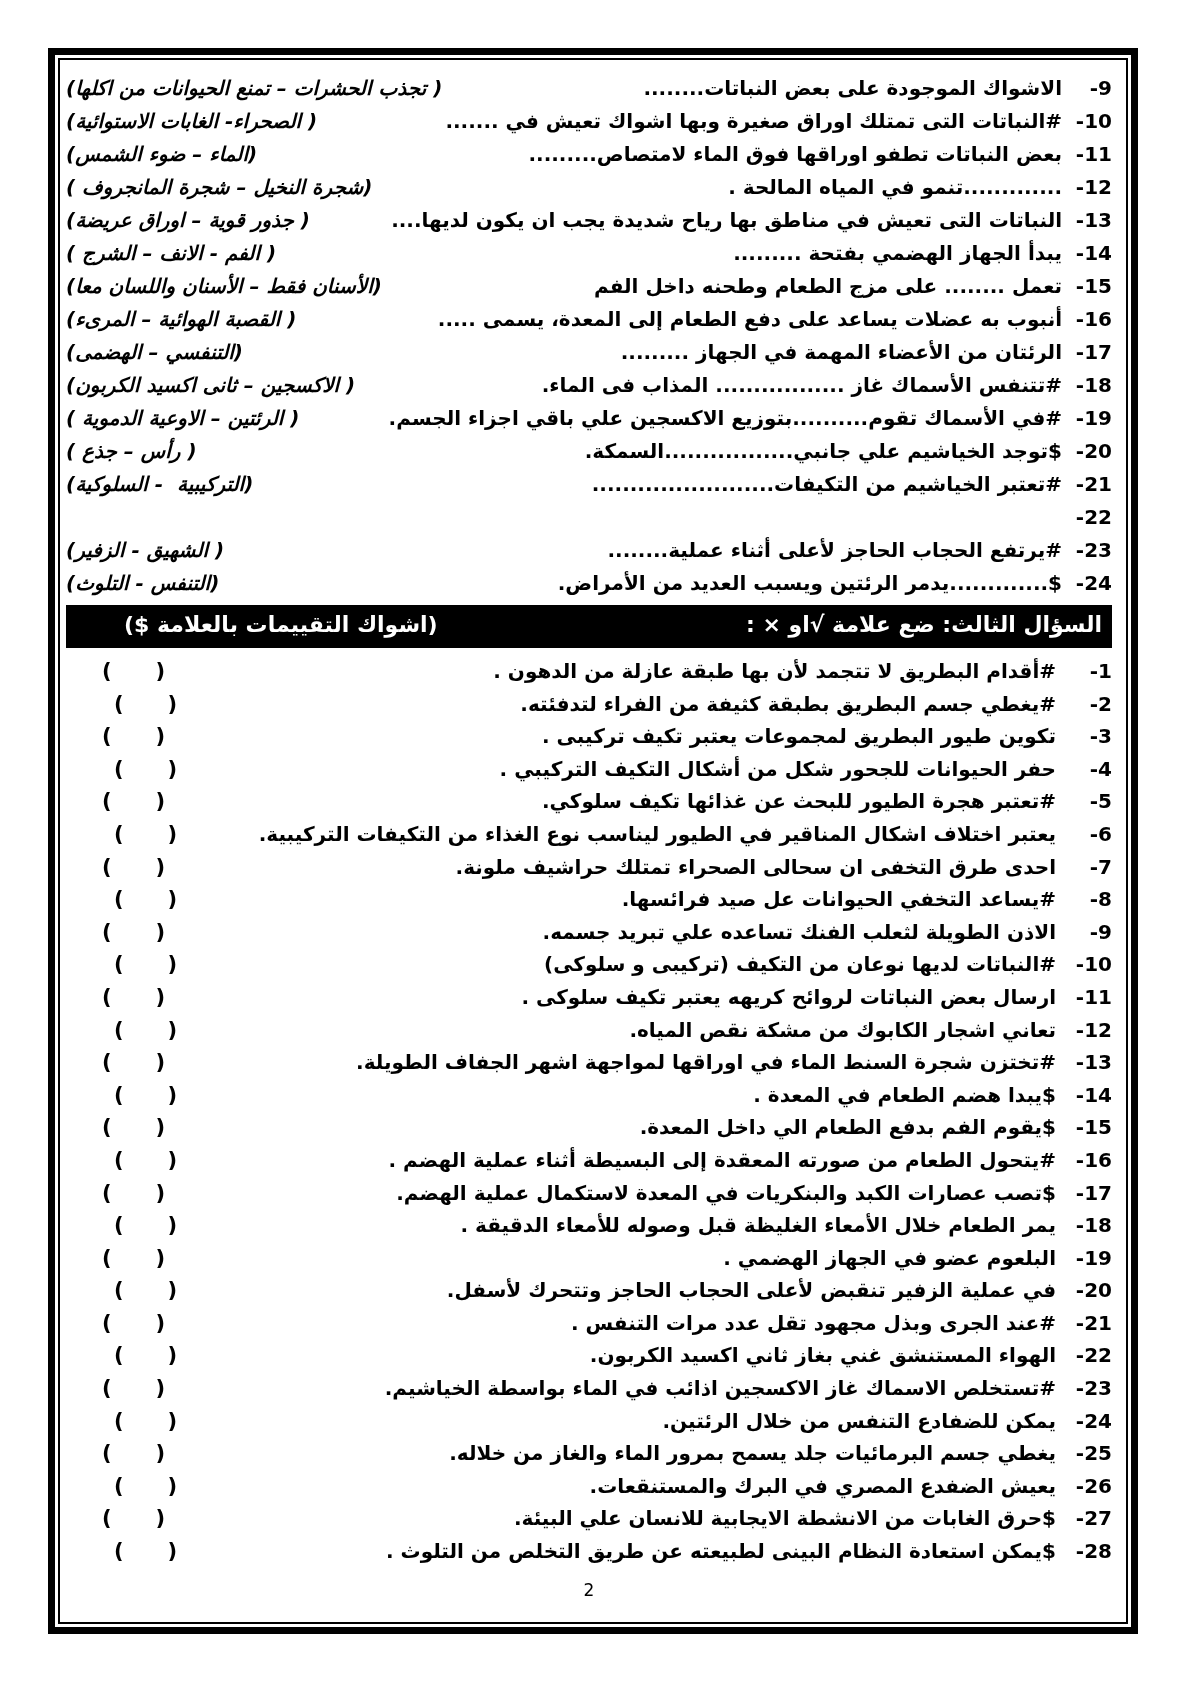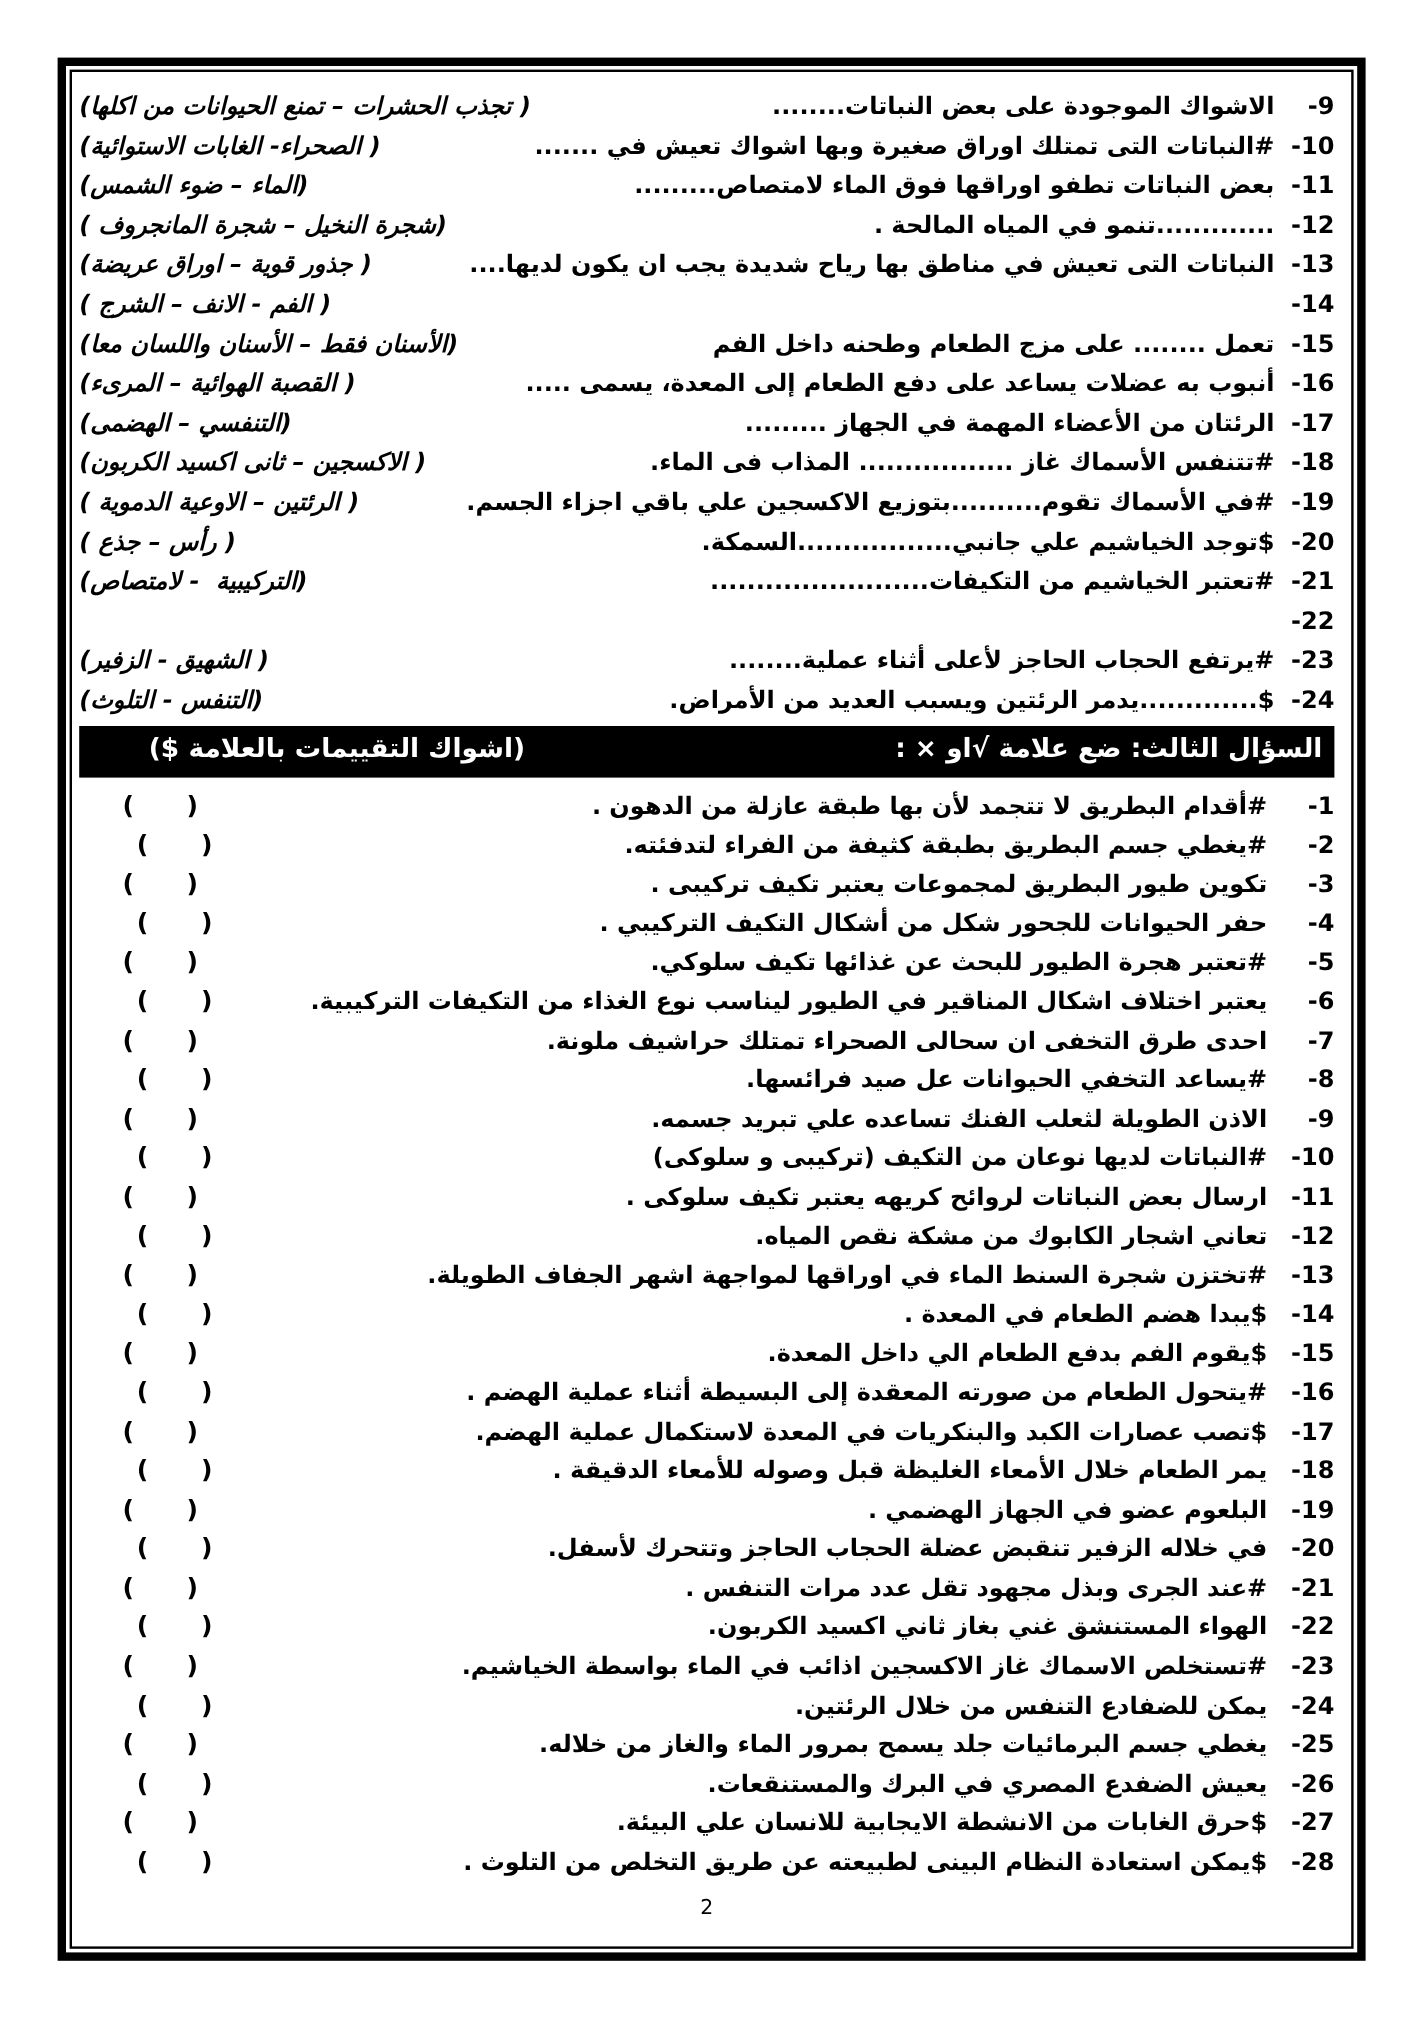--- a/index.html
+++ b/index.html
@@ -99,20 +99,21 @@
           <div class="fill-row">
           <div class="q">
             <span class="num">13-</span>
             <span class="txt">النباتات التى تعيش في مناطق بها رياح شديدة يجب ان يكون لديها....</span>
           </div>
           <div class="opts">( جذور قوية – اوراق عريضة)</div>
         </div>
           <div class="fill-row">
           <div class="q">
             <span class="num">14-</span>
+            <span class="txt">يبدأ الجهاز الهضمي بفتحة .........</span>
           </div>
           <div class="opts">( الفم - الانف – الشرج )</div>
         </div>
           <div class="fill-row">
           <div class="q">
             <span class="num">15-</span>
             <span class="txt">تعمل ........ على مزج الطعام وطحنه داخل الفم</span>
           </div>
           <div class="opts">(الأسنان فقط – الأسنان واللسان معا)</div>
         </div>
@@ -149,21 +150,21 @@
             <span class="num">20-</span>
             <span class="txt">$توجد الخياشيم علي جانبي.................السمكة.</span>
           </div>
           <div class="opts">( رأس – جذع )</div>
         </div>
           <div class="fill-row">
           <div class="q">
             <span class="num">21-</span>
             <span class="txt">#تعتبر الخياشيم من التكيفات........................</span>
           </div>
-          <div class="opts">(التركيبية  - لامتصاص)</div>
+          <div class="opts">(التركيبية  - السلوكية)</div>
         </div>
           <div class="fill-row">
           <div class="q">
             <span class="num">22-</span>
           </div>
         </div>
           <div class="fill-row">
           <div class="q">
             <span class="num">23-</span>
             <span class="txt">#يرتفع الحجاب الحاجز لأعلى أثناء عملية........</span>
@@ -315,21 +316,21 @@
           <div class="tf-row">
           <div class="q">
             <span class="num">19-</span>
             <span class="txt">البلعوم عضو في الجهاز الهضمي .</span>
           </div>
           <div class="ans">(      )</div>
         </div>
           <div class="tf-row">
           <div class="q">
             <span class="num">20-</span>
-            <span class="txt">في خلاله الزفير تنقبض عضلة الحجاب الحاجز وتتحرك لأسفل.</span>
+            <span class="txt">في عملية الزفير تنقبض لأعلى الحجاب الحاجز وتتحرك لأسفل.</span>
           </div>
           <div class="ans">(      )</div>
         </div>
           <div class="tf-row">
           <div class="q">
             <span class="num">21-</span>
             <span class="txt">#عند الجرى وبذل مجهود تقل عدد مرات التنفس .</span>
           </div>
           <div class="ans">(      )</div>
         </div>

